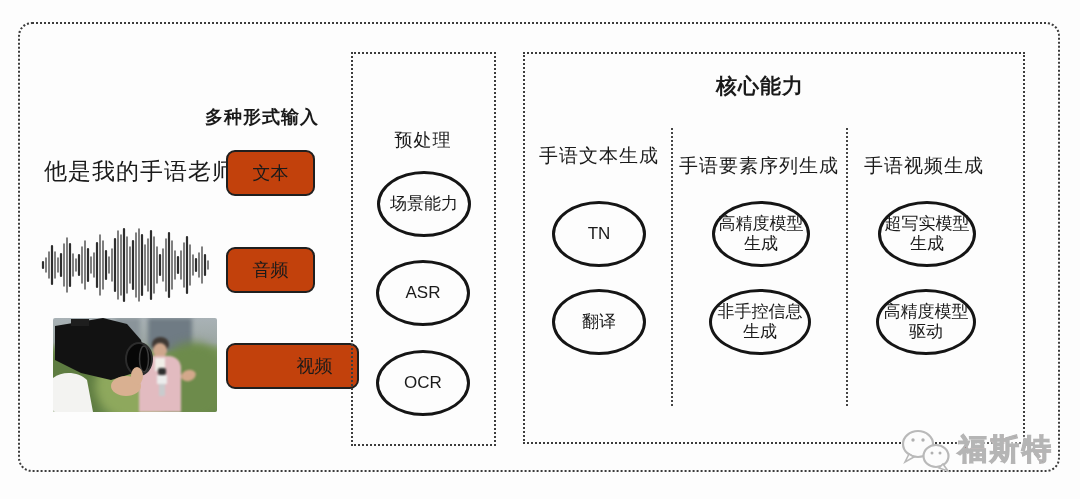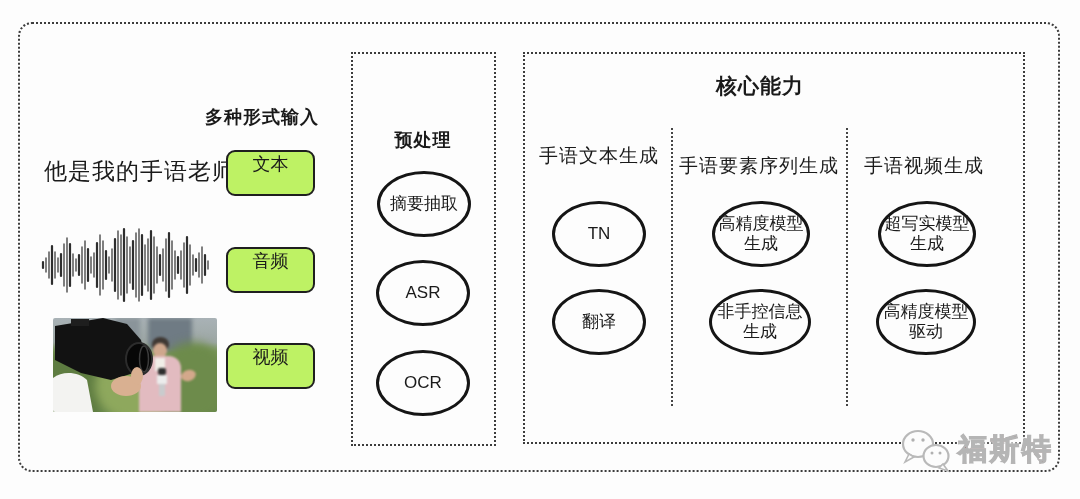--- a/index.html
+++ b/index.html
@@ -36,26 +36,26 @@
   .input-label{
     position:absolute;left:262px;top:117px;transform:translate(-50%,-50%);
     font-size:18px;font-weight:600;white-space:nowrap;letter-spacing:1px;
   }
   .sample-sentence{
     position:absolute;left:44px;top:171px;transform:translateY(-50%);
     font-size:23px;font-weight:500;white-space:nowrap;letter-spacing:1px;
   }
   .io-box{
     position:absolute;left:226px;width:85px;height:42px;
-    border:2px solid #1f1f1f;border-radius:9px;background:#bef264;
-    display:flex;justify-content:center;font-size:18px;font-weight:500;
+    border:2px solid #1f1f1f;border-radius:9px;background:#c2410c;
+    display:flex;align-items:center;justify-content:center;font-size:18px;font-weight:500;
   }
   .io-text{top:150px;}
   .io-audio{top:247px;}
-  .io-video{top:343px;}
+  .io-video{top:343px;padding-left:44px;}
   #waveform{position:absolute;left:40px;top:227px;}
   
   .photo{
     position:absolute;left:53px;top:318px;width:164px;height:94px;
     overflow:hidden;border-radius:2px;
     background:linear-gradient(#a9b2b6 0%,#9da7a4 26%,#7e9a5d 36%,#64844a 100%);
   }
   .photo .bldg1{position:absolute;left:58%;top:0;width:27%;height:36%;background:#6f7b84;filter:blur(2px);}
   .photo .bldg2{position:absolute;left:38%;top:0;width:15%;height:27%;background:#8a949a;filter:blur(2px);}
   .photo .bush{position:absolute;border-radius:50%;filter:blur(5px);}
@@ -76,21 +76,21 @@
   .watermark{
     position:absolute;left:898px;top:427px;display:flex;align-items:center;gap:4px;z-index:5;
   }
   .watermark-text{
     font-size:29px;font-weight:700;letter-spacing:3px;color:#7f1d1d;
     -webkit-text-stroke:1.2px #b5b5b5;
     text-shadow:0 0 4px #ffffff,0 0 6px #ffffff;
     white-space:nowrap;
   }
   .scene-sub{
-    position:absolute;transform:translate(-50%,-50%);font-size:18px;font-weight:700;
+    position:absolute;transform:translate(-50%,-50%);font-size:18px;font-weight:400;
     white-space:nowrap;letter-spacing:1px;
   }
 </style>
 </head>
 <body>
 
 <div id="stage">
 
   <div class="outer-frame"></div>
 
@@ -188,21 +188,21 @@
   </div>
   <div class="io-box io-audio">
     <span>音频</span>
   </div>
   <div class="io-box io-video">
     <span>视频</span>
   </div>
 
   <div class="dashed-box scene-box"></div>
   <div class="scene-sub" style="left:423px;top:140px;">预处理</div>
-  <div class="node" style="left:424px;top:204px;">摘要抽取</div>
+  <div class="node" style="left:424px;top:204px;">场景能力</div>
   <div class="node" style="left:423px;top:293px;">ASR</div>
   <div class="node" style="left:423px;top:383px;">OCR</div>
 
   <div class="dashed-box core-box"></div>
   <div class="box-heading" style="left:760px;top:86px;">核心能力</div>
   <div class="col-sep" style="left:671px;"></div>
   <div class="col-sep" style="left:846px;"></div>
 
   <div class="col-header" style="left:599px;top:156px;">手语文本生成</div>
   <div class="col-header" style="left:759px;top:166px;">手语要素序列生成</div>

